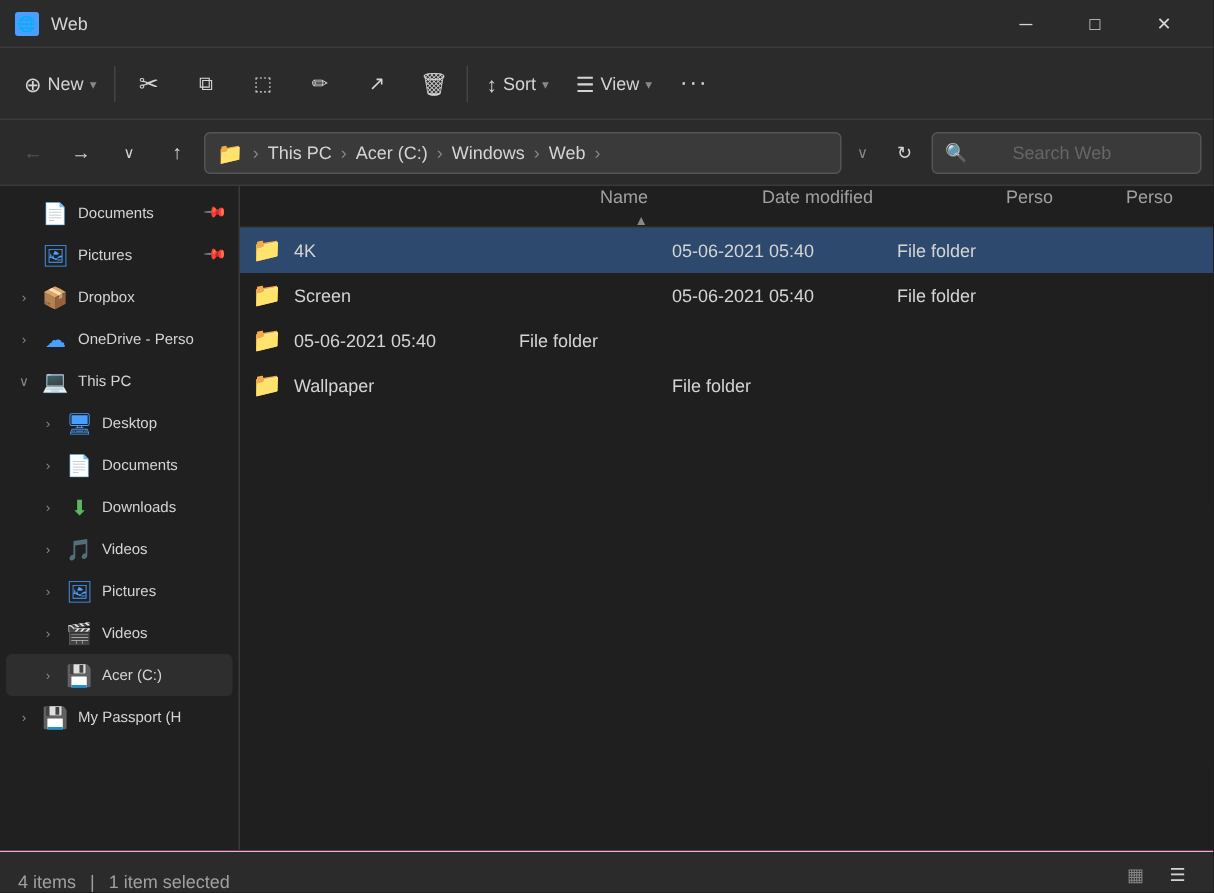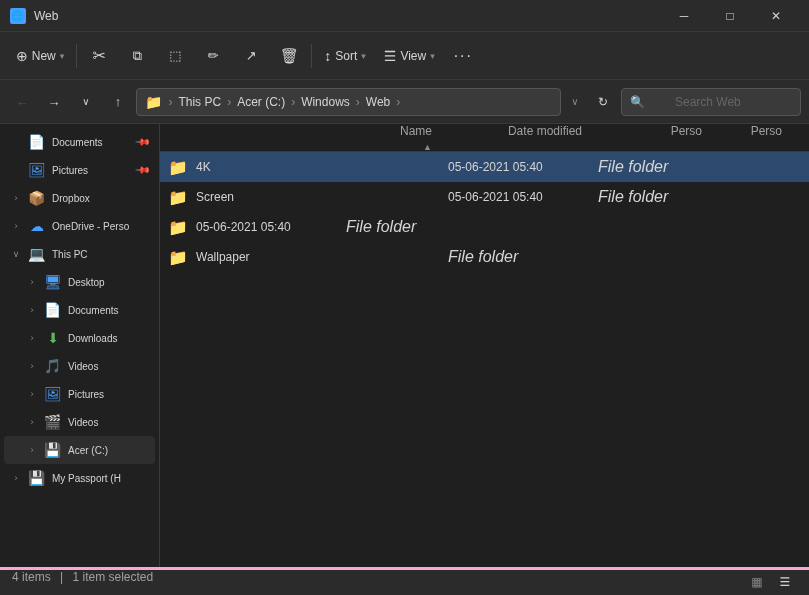--- a/index.html
+++ b/index.html
@@ -280,38 +280,37 @@
       overflow: hidden;
       text-overflow: ellipsis;
     }
     .file-row .file-date {
       width: 150px;
       font-size: 12px;
       padding: 0 8px;
     }
     .file-row .file-type {
       width: 120px;
-      font-size: 16px;
-      padding: 0 8px;
-      font-style: italic;
+      font-size: 12px;
+      padding: 0 8px;
     }
     .file-row .file-size {
       width: 80px;
       font-size: 12px;
       padding: 0 8px;
     }
 
     
     #status-bar {
       background: #2b2b2b;
       height: 28px;
       display: flex;
-      align-items: flex-start;
+      align-items: flex-end;
       padding: 0 12px;
-      border-top: 3px solid #f9a8d4;
+      border-top: 1px solid #f9a8d4;
       justify-content: space-between;
       font-size: 12px;
       color: #a0a0a0;
     }
     #status-right {
       display: flex;
       gap: 4px;
     }
     .view-toggle {
       width: 24px;

